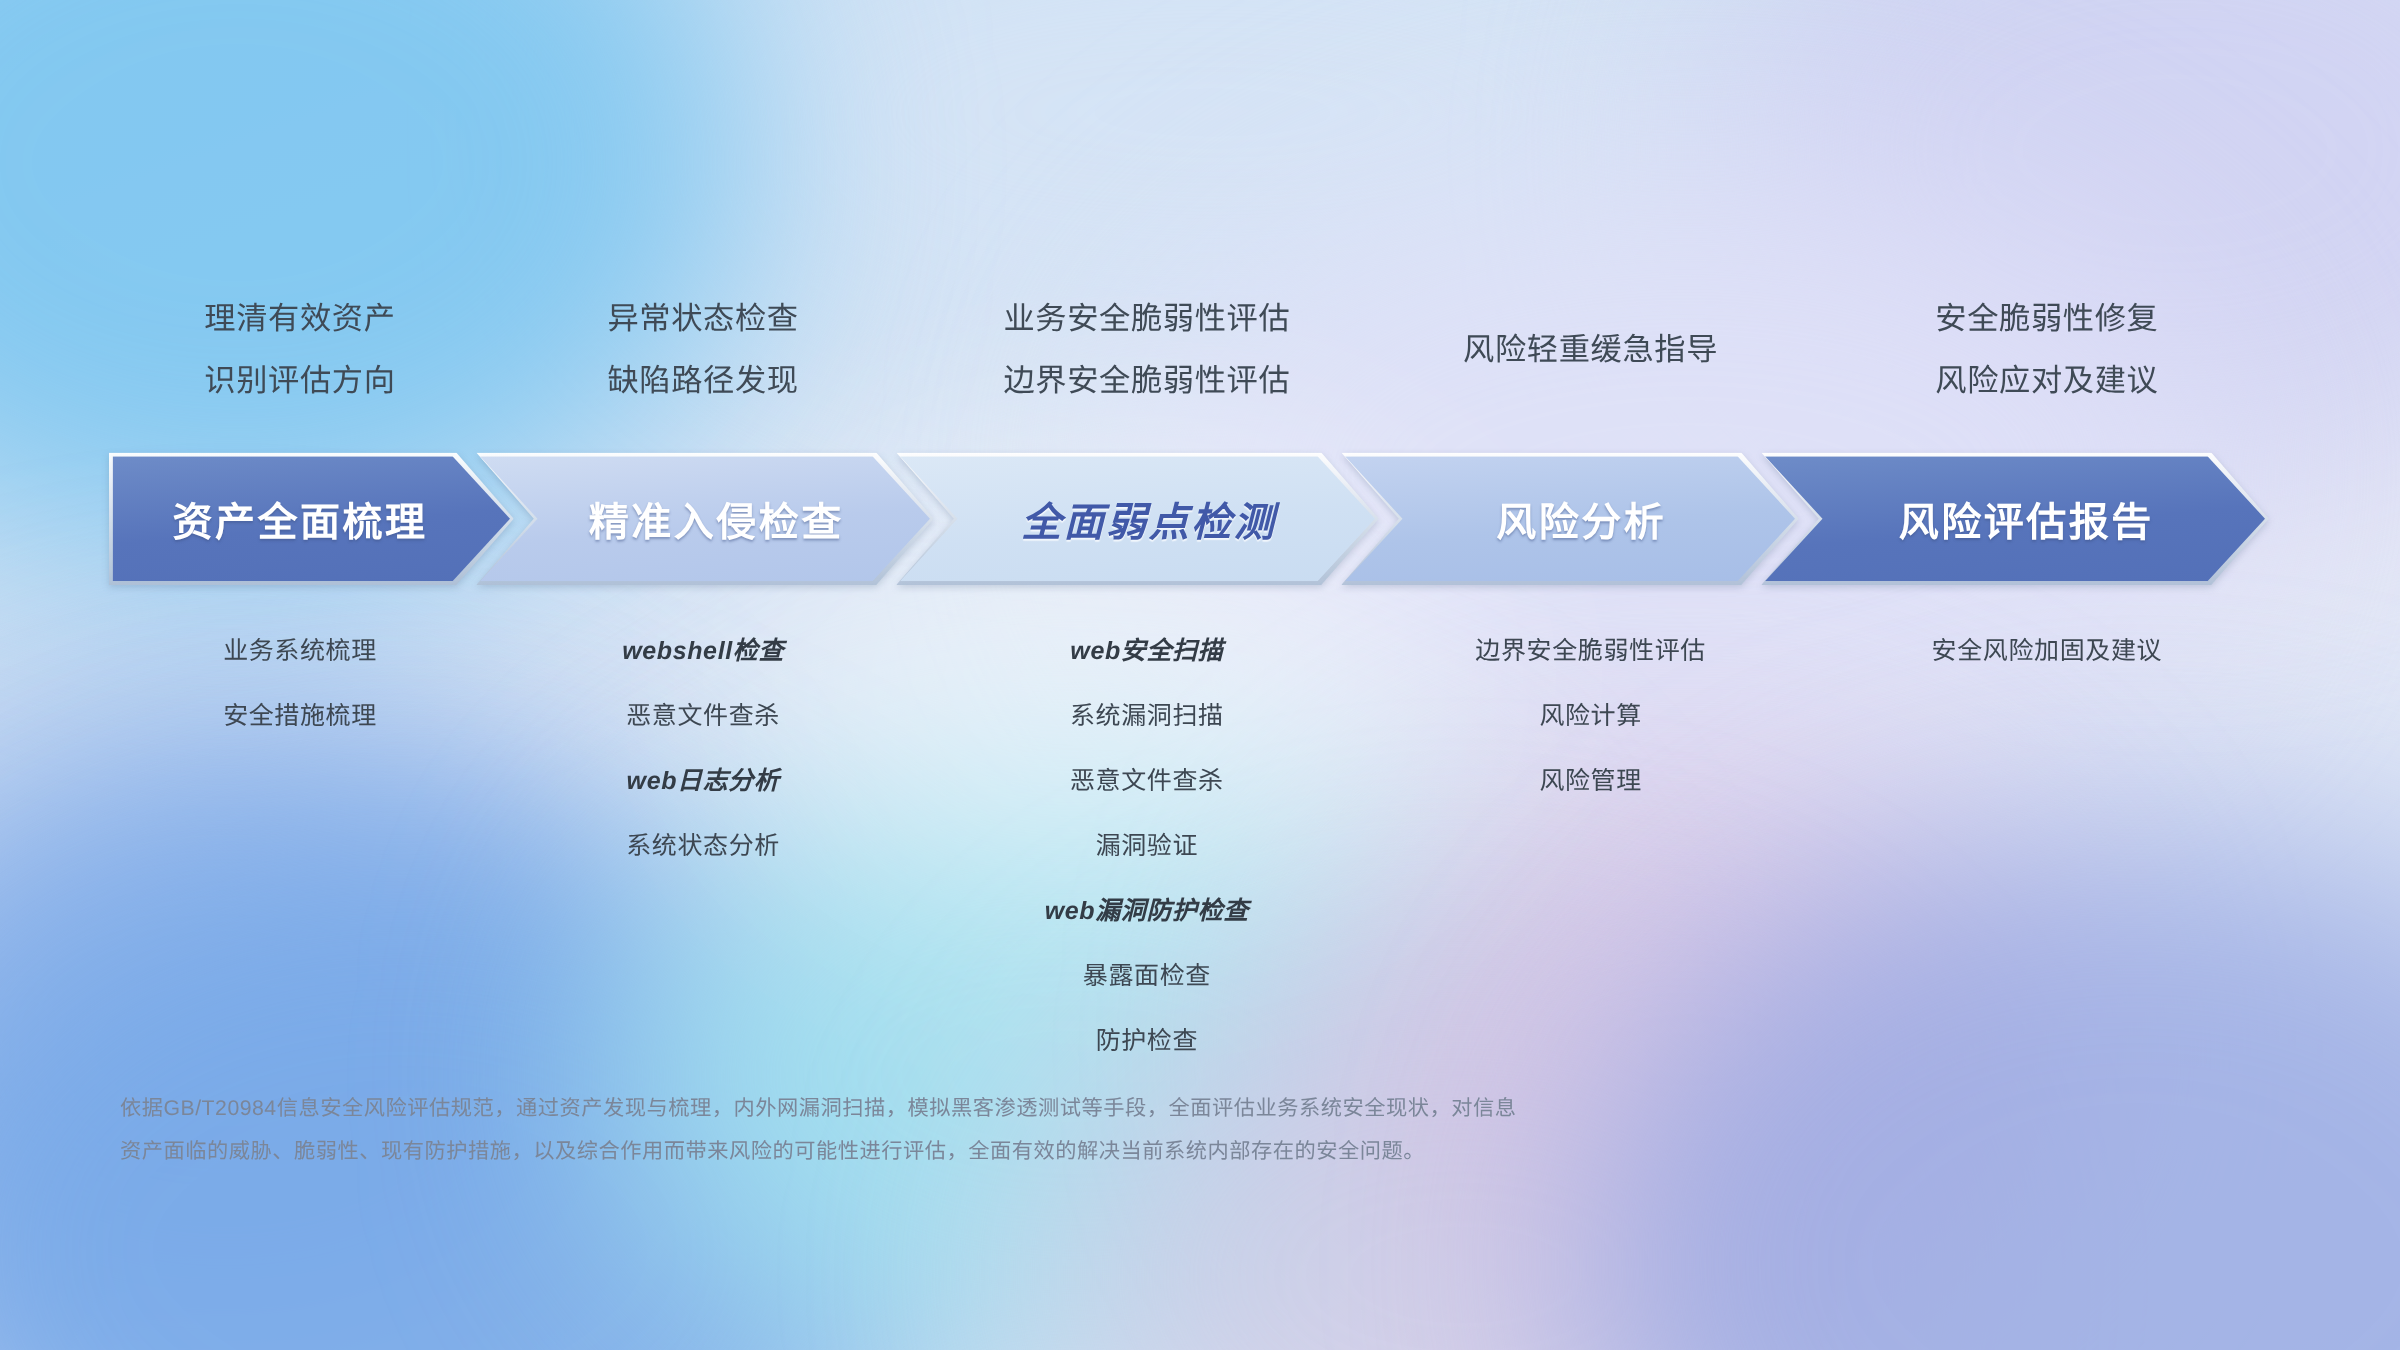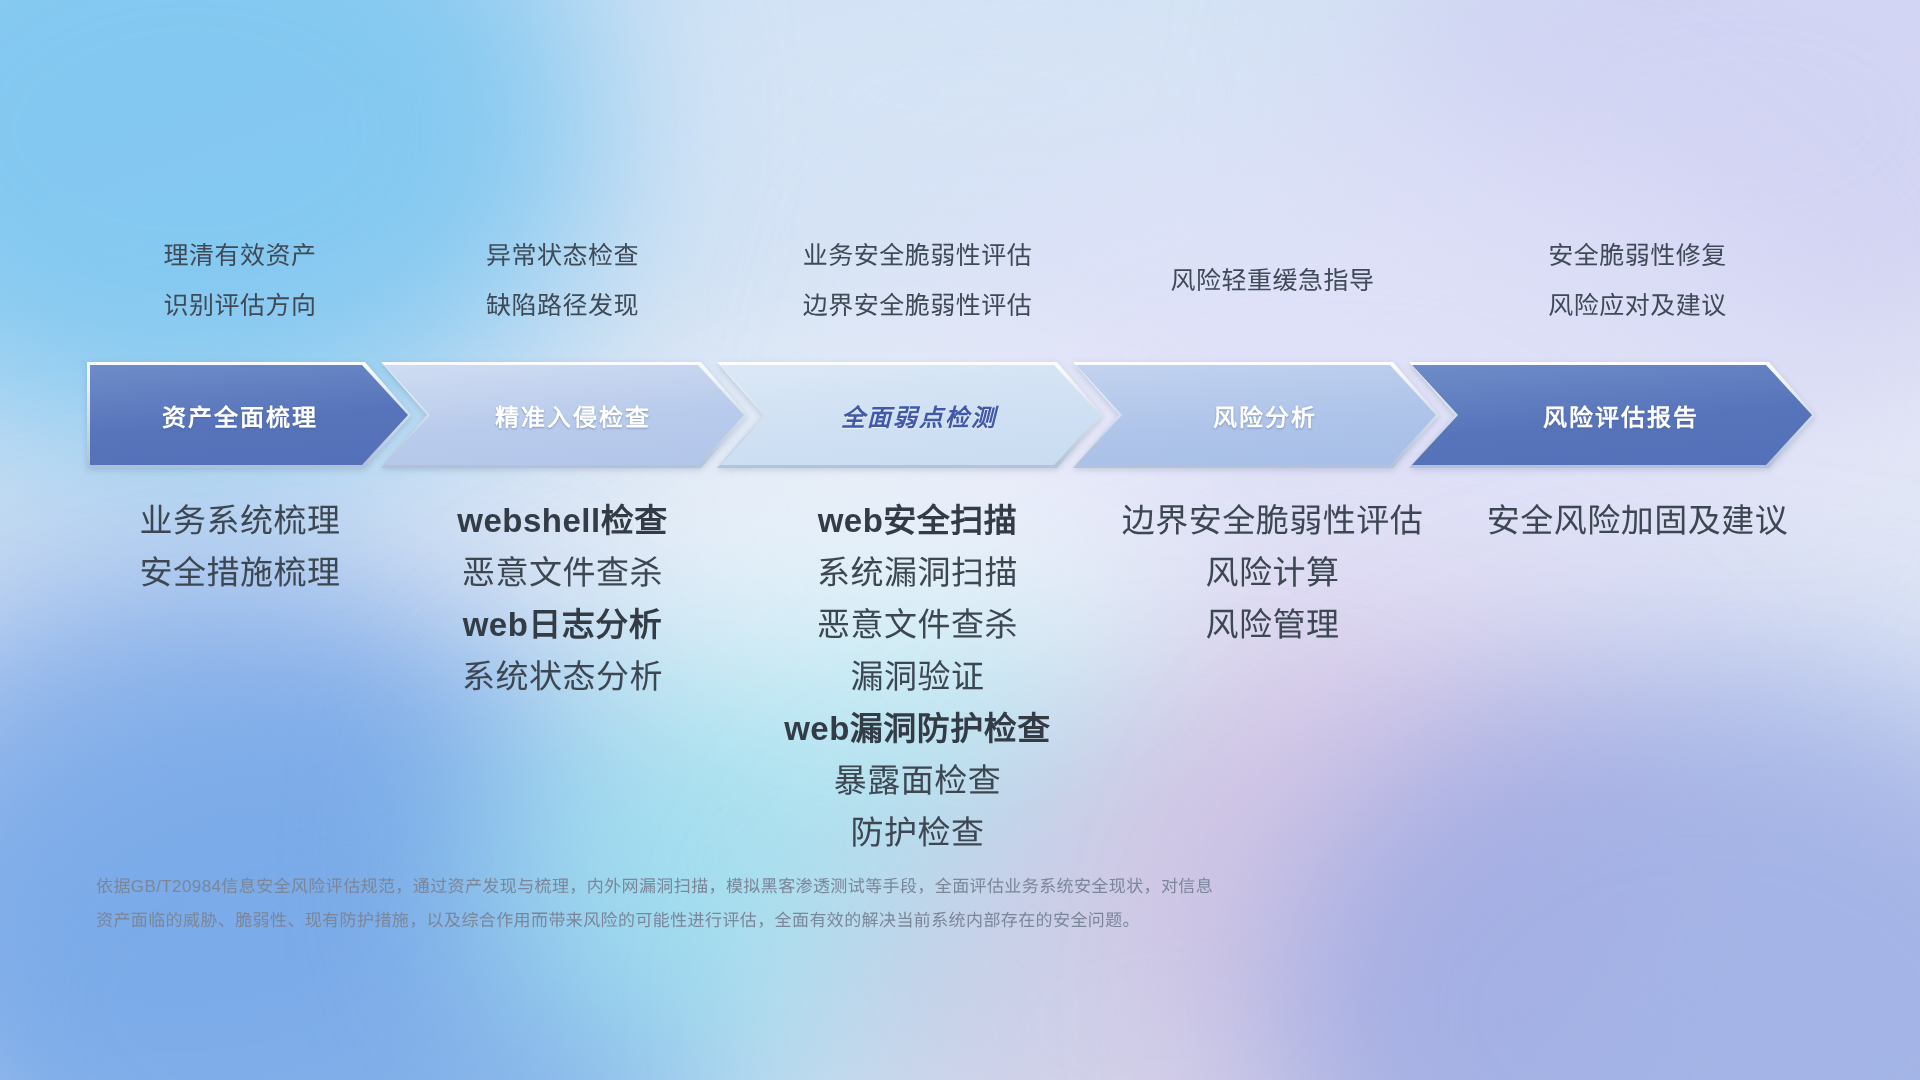--- a/index.html
+++ b/index.html
@@ -161,21 +161,21 @@
     clip-path: polygon(0 0, calc(100% - 46px) 0, 100% 50%, calc(100% - 46px) 100%, 0 100%, 46px 50%);
     background: linear-gradient(180deg, rgba(255,255,255,0.95), rgba(175,192,214,0.9));
     z-index: -1;
   }
   .chev.first .edge {
     clip-path: polygon(0 0, calc(100% - 46px) 0, 100% 50%, calc(100% - 46px) 100%, 0 100%);
   }
   .chev .label {
     position: relative;
     z-index: 3;
-    font-size: 24px;
+    font-size: 32px;
     font-weight: bold;
     letter-spacing: 2px;
     white-space: nowrap;
     padding-left: 18px;
   }
   .chev.first .label { padding-left: 0; padding-right: 18px; }
 
   .chev.w0 { width: 318px; }
   .chev.w1 { width: 360px; justify-content: center; }
   .chev.w2 { width: 380px; }
@@ -186,27 +186,27 @@
   .chev.mid .body    { background: linear-gradient(175deg, #cfdcf2 0%, #b9cbec 55%, #b2c6ea 100%); }
   .chev.light .body  { background: linear-gradient(175deg, #dbe8f6 0%, #cfe0f3 55%, #c9dcf1 100%); }
   .chev.midb .body   { background: linear-gradient(175deg, #c3d3f0 0%, #aec4e9 55%, #a7bee7 100%); }
 
   .label.white { color: #ffffff; text-shadow: 0 1px 2px rgba(60,80,130,0.45); }
   .label.blue  { color: #4159a8; text-shadow: 0 1px 1px rgba(255,255,255,0.75); font-style: italic; }
 
   
   #lower-lists { top: 495px; }
   .item-line {
-    font-size: 33px;
+    font-size: 20px;
     line-height: 52px;
     color: #3d4752;
     letter-spacing: 0.5px;
     white-space: nowrap;
   }
-  .item-line.bold { font-weight: bold; color: #333c46; }
+  .item-line.bold { font-weight: bold; color: #333c46; font-style: italic; }
 
   
   #footer {
     position: absolute;
     left: 96px;
     top: 870px;
     width: 1600px;
     font-size: 17px;
     line-height: 34px;
     color: #7b8699;

